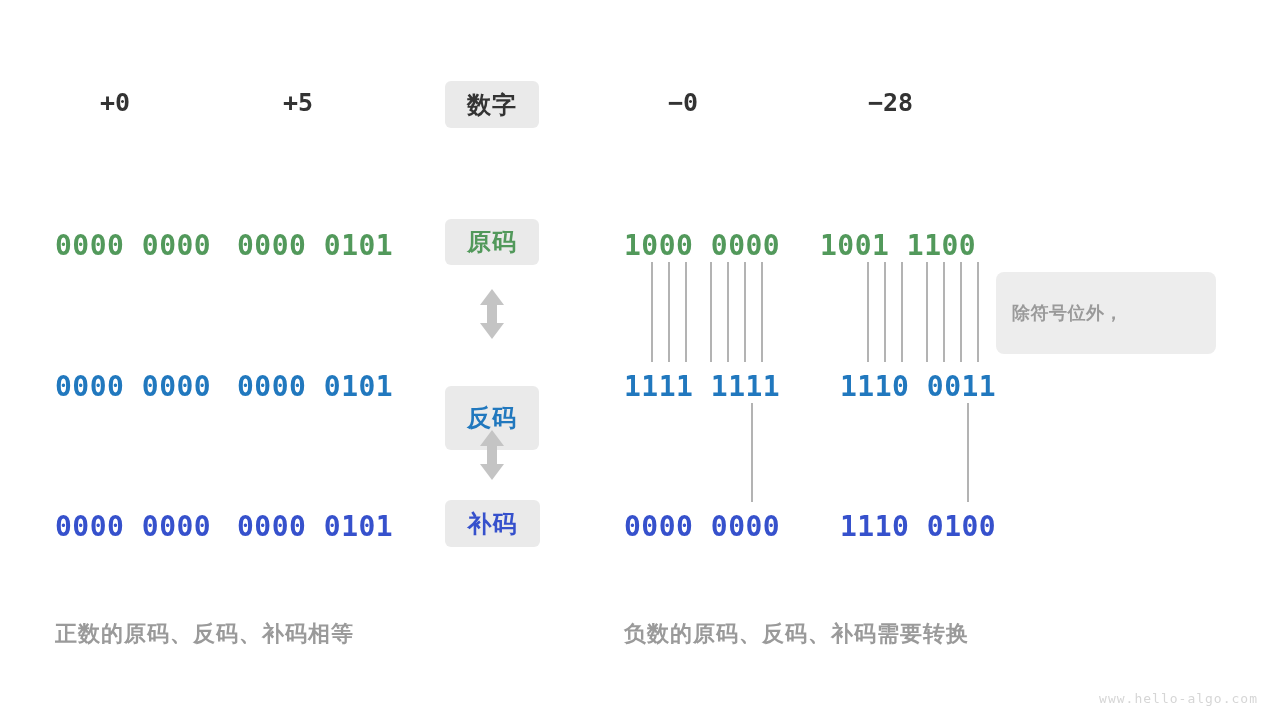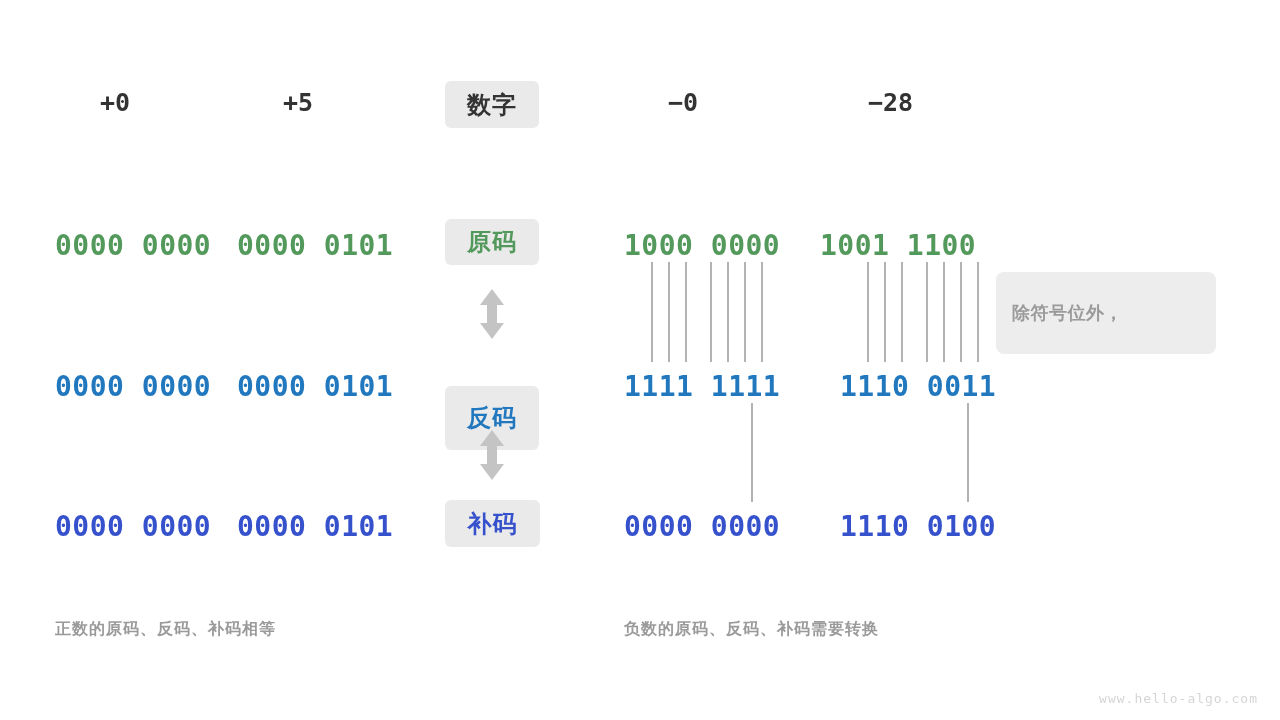--- a/index.html
+++ b/index.html
@@ -85,21 +85,21 @@
   .note .mono-one {
     font-family: "DejaVu Sans Mono", "Liberation Mono", monospace;
   }
 
   
   .caption {
     position: absolute;
     color: #9A9A9A;
     font-family: "DejaVu Sans", "Liberation Sans", sans-serif;
     font-weight: bold;
-    font-size: 16px;
+    font-size: 22px;
     letter-spacing: 1px;
     white-space: nowrap;
   }
 
   
   .watermark {
     position: absolute;
     right: 22px;
     bottom: 14px;
     color: #D6D6D6;

